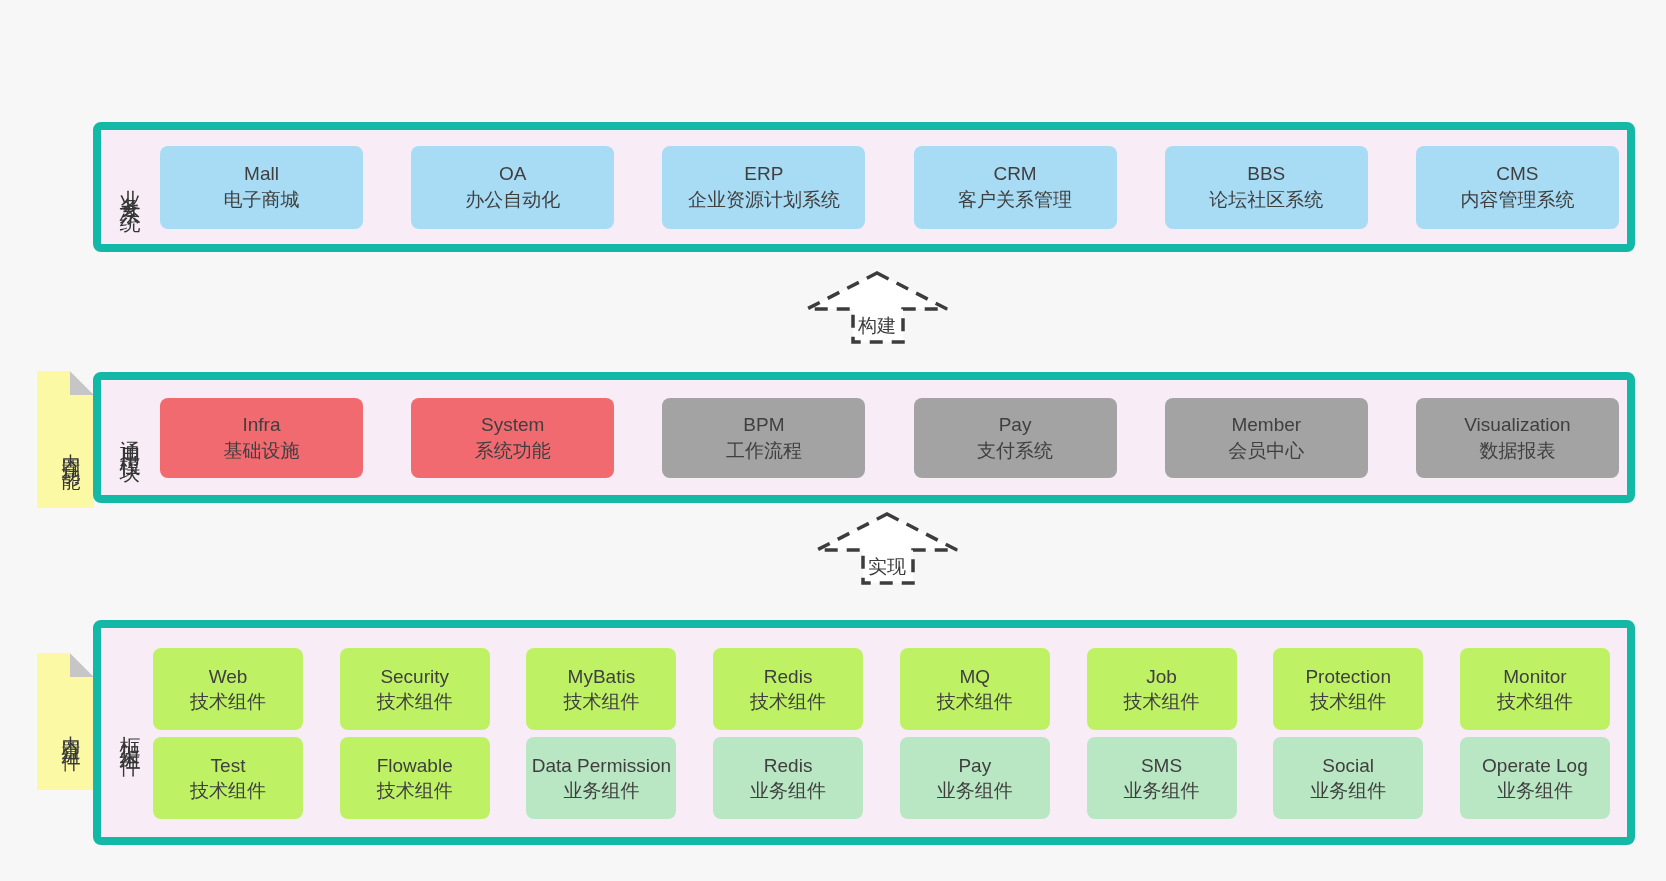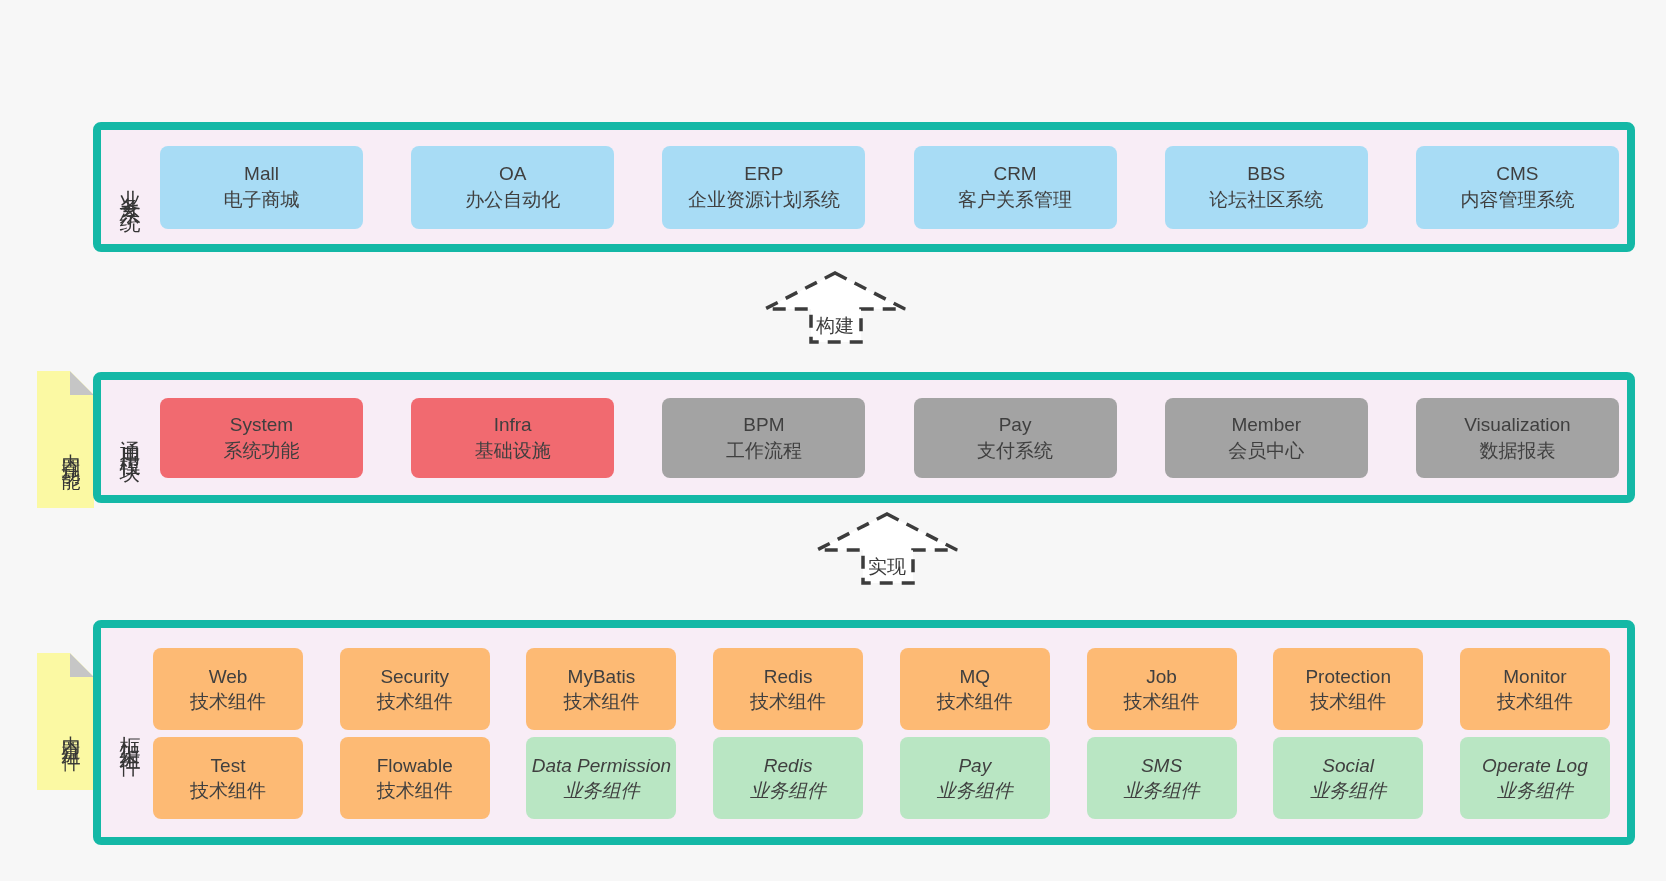--- a/index.html
+++ b/index.html
@@ -58,22 +58,22 @@
     font-size: 19px;
     line-height: 26px;
   }
   .box-lg { width: 203px; height: 83px; }
   .layer-modules .box-lg { height: 80px; }
   .box-sm { width: 150px; height: 82px; line-height: 25px; }
 
   .blue       { background: #a8dcf5; }
   .red        { background: #f16a70; }
   .pink       { background: #a3a3a3; }
-  .green      { background: #fdba74; }
-  .lightgreen { background: #b9e6c3; font-style: italic; }
+  .green      { background: #bef264; }
+  .lightgreen { background: #b9e6c3; }
 
   .rows-area {
     position: absolute;
     left: 52px; right: 17px; top: 20px; bottom: 18px;
     display: flex;
     flex-direction: column;
     justify-content: space-between;
   }
   .comp-row {
     display: flex;
@@ -109,21 +109,21 @@
     font-size: 19px;
     color: #353535;
   }
 
   .arrow {
     position: absolute;
     width: 148px;
     height: 76px;
     z-index: 3;
   }
-  .arrow-build     { left: 761px; top: 269px; }
+  .arrow-build     { left: 803px; top: 269px; }
   .arrow-implement { left: 813px; top: 510px; text-align: right; }
   .arrow svg { display: block; }
   .arrow-label {
     position: absolute;
     left: 50%;
     top: 44px;
     transform: translateX(-50%);
     font-size: 19px;
     color: #3c3c3c;
     background: #ffffff;
@@ -174,26 +174,26 @@
   </div>
 
   <div class="sticky sticky-modules">
     <span class="sticky-text">内置功能</span>
     <span class="fold"></span>
   </div>
   <div class="layer layer-modules">
     <div class="vlabel">通用模块</div>
     <div class="boxes-row">
       <div class="box box-lg red">
+        <div>Infra</div>
+        <div>基础设施</div>
+      </div>
+      <div class="box box-lg red">
         <div>System</div>
         <div>系统功能</div>
-      </div>
-      <div class="box box-lg red">
-        <div>Infra</div>
-        <div>基础设施</div>
       </div>
       <div class="box box-lg pink">
         <div>BPM</div>
         <div>工作流程</div>
       </div>
       <div class="box box-lg pink">
         <div>Pay</div>
         <div>支付系统</div>
       </div>
       <div class="box box-lg pink">

